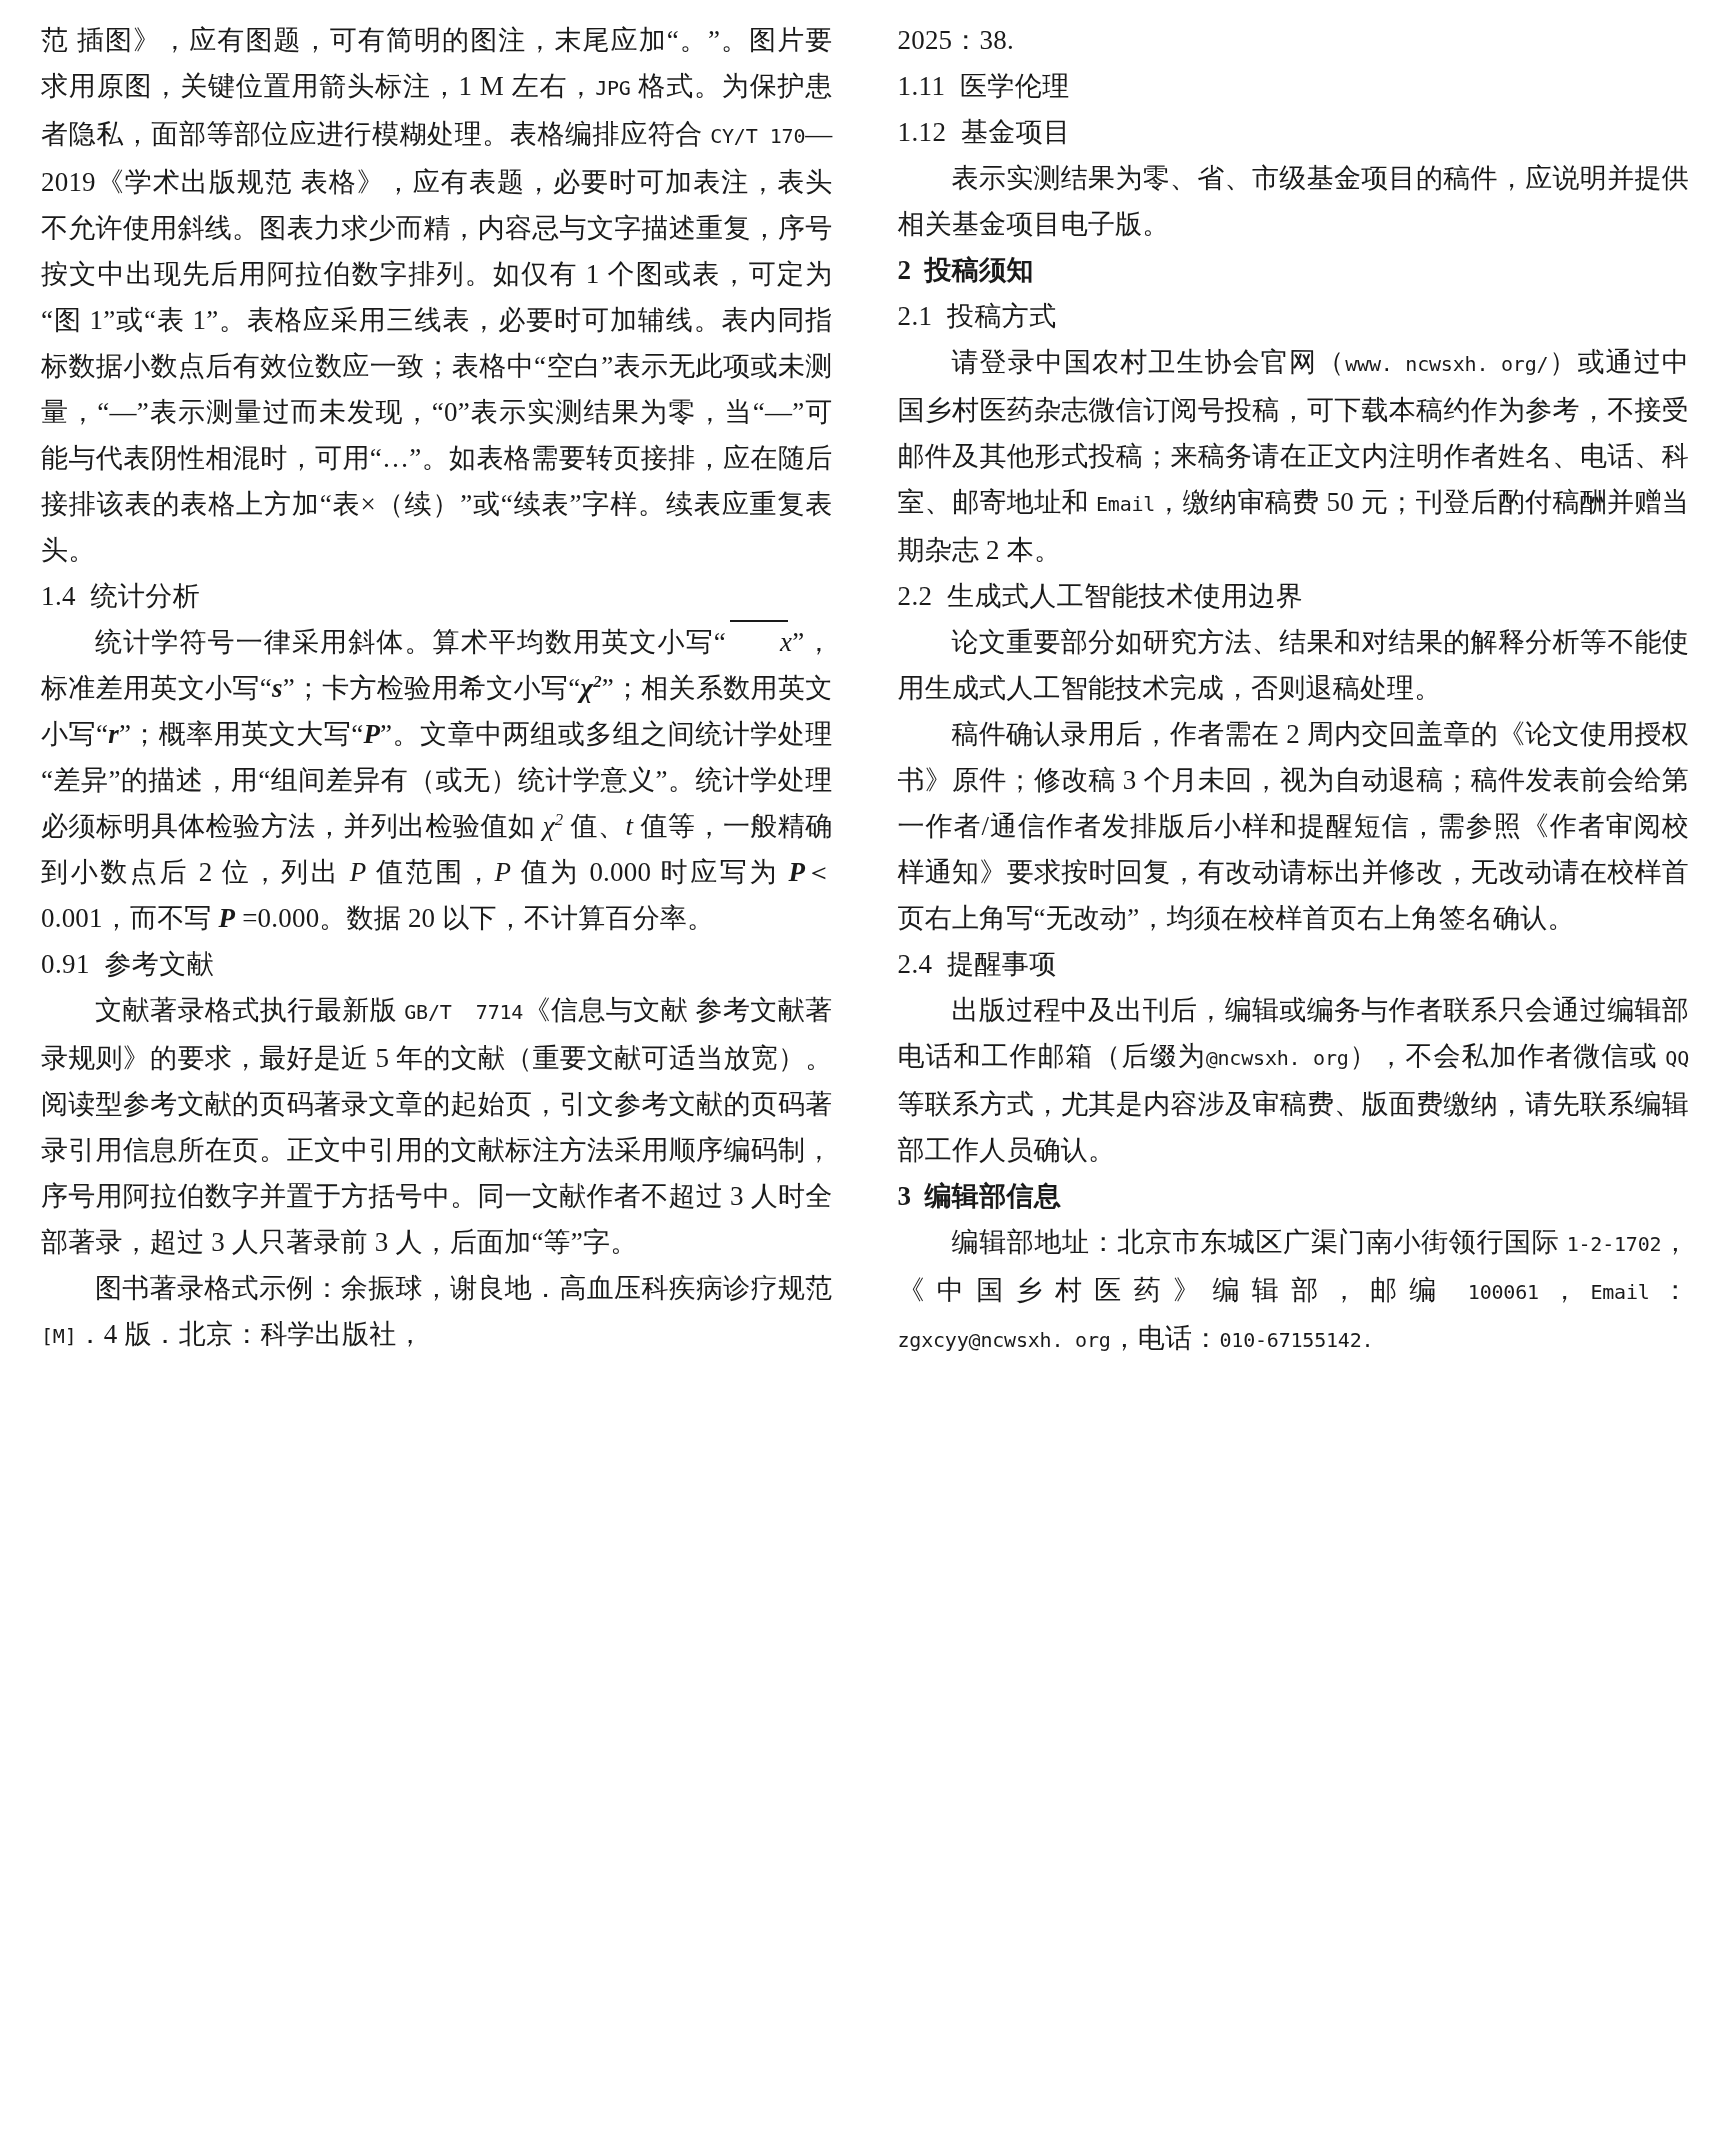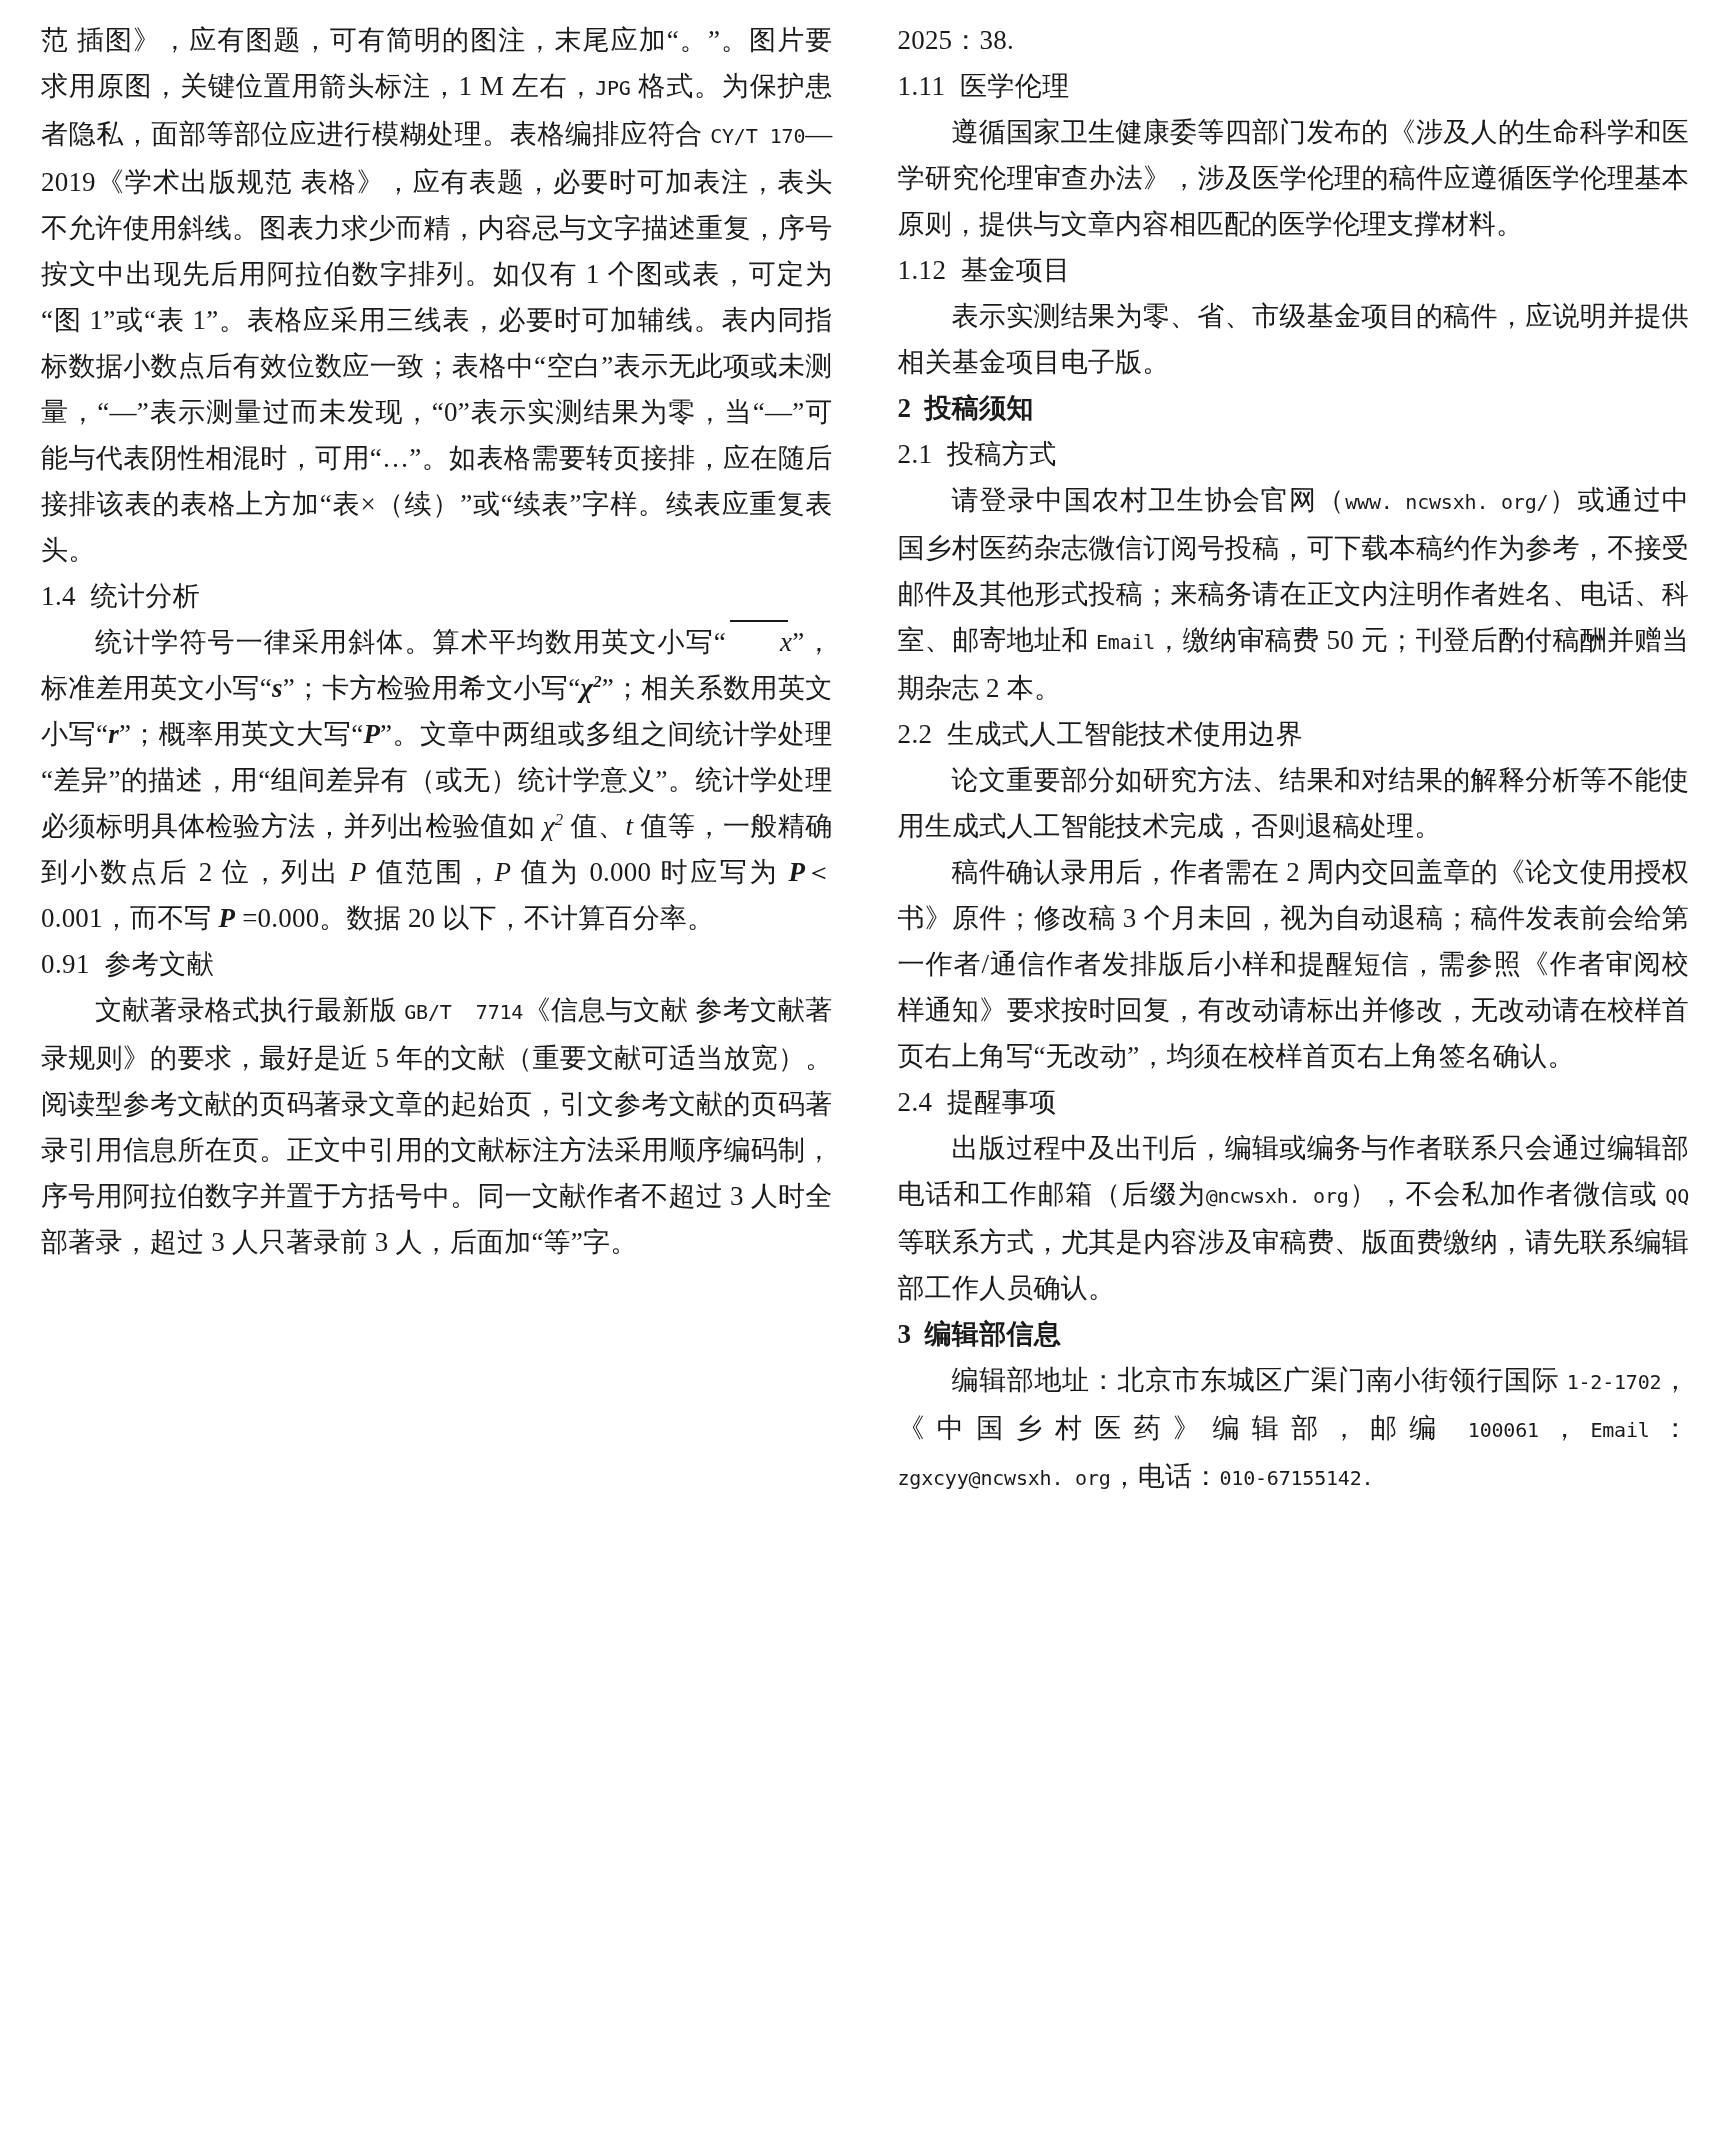--- a/index.html
+++ b/index.html
@@ -105,30 +105,30 @@
 
       <h3 class="heading"><span class="num lat">1.4</span>统计分析</h3>
 
       <p class="p indent">统计学符号一律采用斜体。算术平均数用英文小写“<span class="ov it lat">x<span class="bar"></span></span>”，标准差用英文小写“<span class="bolditalic lat">s</span>”；卡方检验用希文小写“<span class="bolditalic lat">χ<span class="sup">2</span></span>”；相关系数用英文小写“<span class="bolditalic lat">r</span>”；概率用英文大写“<span class="bolditalic lat">P</span>”。文章中两组或多组之间统计学处理“差异”的描述，用“组间差异有（或无）统计学意义”。统计学处理必须标明具体检验方法，并列出检验值如 <span class="it lat">χ<span class="sup">2</span></span> 值、<span class="it lat">t</span> 值等，一般精确到小数点后 <span class="lat">2</span> 位，列出 <span class="it lat">P</span> 值范围，<span class="it lat">P</span> 值为 <span class="lat">0.000</span> 时应写为 <span class="bolditalic lat">P</span>＜<span class="lat">0.001</span>，而不写 <span class="bolditalic lat">P</span> =<span class="lat">0.000</span>。数据 <span class="lat">20</span> 以下，不计算百分率。</p>
 
       <h3 class="heading"><span class="num lat">0.91</span>参考文献</h3>
 
       <p class="p indent">文献著录格式执行最新版 <span class="mono">GB/T&nbsp;&nbsp;7714</span>《信息与文献&nbsp;参考文献著录规则》的要求，最好是近 <span class="lat">5</span> 年的文献（重要文献可适当放宽）。阅读型参考文献的页码著录文章的起始页，引文参考文献的页码著录引用信息所在页。正文中引用的文献标注方法采用顺序编码制，序号用阿拉伯数字并置于方括号中。同一文献作者不超过 <span class="lat">3</span> 人时全部著录，超过 <span class="lat">3</span> 人只著录前 <span class="lat">3</span> 人，后面加“等”字。</p>
 
 
+      <p class="p indent">图书著录格式示例：余振球，谢良地．高血压科疾病诊疗规范<span class="mono">[M]</span>．<span class="lat">4</span> 版．北京：科学出版社，</p>
 
     </div>
 
     <div class="col">
 
       <p class="p"><span class="lat">2025：38.</span></p>
 
       <h3 class="heading"><span class="num lat">1.11</span>医学伦理</h3>
 
-      <p class="p indent">遵循国家卫生健康委等四部门发布的《涉及人的生命科学和医学研究伦理审查办法》，涉及医学伦理的稿件应遵循医学伦理基本原则，提供与文章内容相匹配的医学伦理支撑材料。</p>
 
       <h3 class="heading"><span class="num lat">1.12</span>基金项目</h3>
 
       <p class="p indent">表示实测结果为零、省、市级基金项目的稿件，应说明并提供相关基金项目电子版。</p>
 
       <h3 class="heading bold"><span class="num lat">2</span>投稿须知</h3>
 
       <h3 class="heading"><span class="num lat">2.1</span>投稿方式</h3>
 
       <p class="p indent">请登录中国农村卫生协会官网（<span class="mono">www.&nbsp;ncwsxh.&nbsp;org/</span>）或通过中国乡村医药杂志微信订阅号投稿，可下载本稿约作为参考，不接受邮件及其他形式投稿；来稿务请在正文内注明作者姓名、电话、科室、邮寄地址和 <span class="mono">Email</span>，缴纳审稿费 <span class="lat">50</span> 元；刊登后酌付稿酬并赠当期杂志 <span class="lat">2</span> 本。</p>

